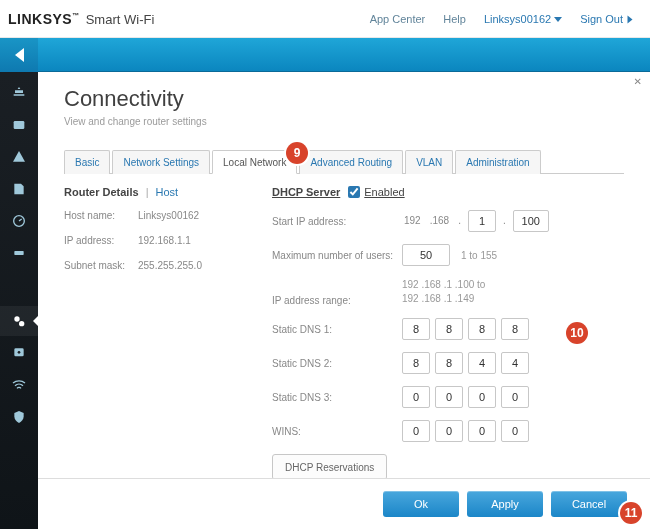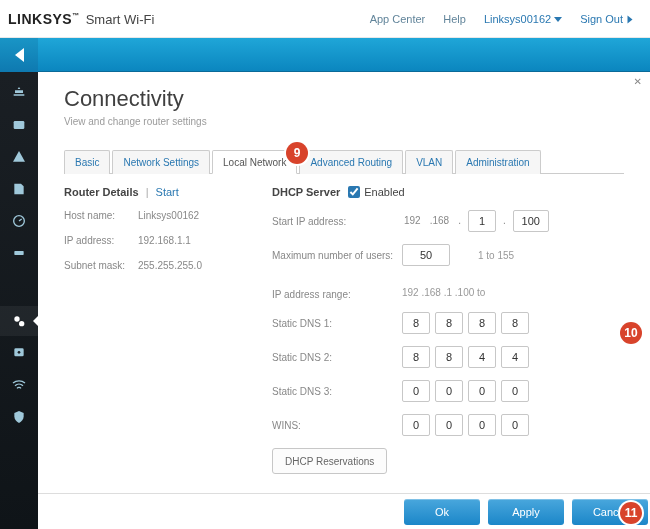--- a/index.html
+++ b/index.html
@@ -54,28 +54,28 @@
   .kv .v { color:#888; }
 
   .rrow { display:flex; align-items:center; font-size:10px; color:#888; margin-bottom: 12px; min-height:22px;}
   .rrow .rk { flex:0 0 130px; }
   .rrow .rv { flex:1; display:flex; align-items:center; gap:5px; flex-wrap:wrap;}
   .static { color:#888; padding:0 2px; line-height:22px;}
   input.txt { height:22px; border:1px solid #c7c7c7; border-radius:2px; font-size:11px; color:#333; text-align:center; padding:0 4px; background:#fff;}
   input.w28 { width:28px;}
   input.w36 { width:36px;}
   input.w48 { width:48px;}
-  .hint { font-size:10px; color:#999; margin-left:23px;}
+  .hint { font-size:10px; color:#999; margin-left:6px;}
   .chk { accent-color:#2a78b1; width:12px; height:12px; }
-  .dhcp-h { display:flex; align-items:center; gap:8px;}
+  .dhcp-h { display:flex; align-items:center; gap:8px;text-decoration:underline;}
   .range-lines { font-size:10px; color:#999; line-height:14px;}
   .btn-outline { display:inline-block; height:26px; padding:0 12px; border:1px solid #c7c7c7; border-radius:3px; background:#fcfcfc; color:#666; font-size:10px; cursor:pointer;}
 
   
-  .footer { position:absolute; left:38px; right:0; bottom:0; height:36px; border-top:1px solid #ddd; background:#fff; display:flex; align-items:center; justify-content:flex-end; gap:8px; padding:0 2px;}
+  .footer { position:absolute; left:38px; right:0; bottom:0; height:51px; border-top:1px solid #ddd; background:#fff; display:flex; align-items:center; justify-content:flex-end; gap:8px; padding:0 23px;}
   .btn-primary { height:26px; min-width:76px; padding:0 16px; border:none; border-radius:3px; color:#fff; background:linear-gradient(#49a7dd,#1b86c8); font-size:11px; cursor:pointer; box-shadow: inset 0 1px 0 rgba(255,255,255,0.3);}
 
   
   .callout { position:absolute; width:22px; height:22px; border-radius:50%; background:#d8432b; color:#fff; font-weight:bold; font-size:12px; display:flex; align-items:center; justify-content:center; z-index:50; box-shadow:0 0 0 2px #fff;}
 </style>
 </head>
 <body>
 
 <div class="page">
 
@@ -168,21 +168,21 @@
       <div class="tab">VLAN</div>
       <div class="tab">Administration</div>
     </div>
 
     <div class="content">
 
       <div class="col-left">
         <div class="sec-h">
           <span>Router Details</span>
           <span class="divider">|</span>
-          <a>Start</a>
+          <a>Host</a>
         </div>
         <div class="kv">
             <span class="k">Host name:</span>
             <span class="v">Linksys00162</span>
           </div>
         <div class="kv">
             <span class="k">IP address:</span>
             <span class="v">192.168.1.1</span>
           </div>
         <div class="kv">
@@ -217,20 +217,21 @@
           <div class="rv">
             <input class="txt w48" value="50" style="">
             <span class="hint">1 to 155</span>
           </div>
         </div>
 
         <div class="rrow" style="align-items:flex-end;">
           <div class="rk">IP address range:</div>
           <div class="rv range-lines" style="display:block;">
             <div>192 .168 .1 .100  to</div>
+            <div>192 .168 .1 .149</div>
           </div>
         </div>
 
 
         <div class="rrow">
           <div class="rk">Static DNS 1:</div>
           <div class="rv">
             <input class="txt w28" value="8" style="">
             <input class="txt w28" value="8" style="">
             <input class="txt w28" value="8" style="">
@@ -275,15 +276,15 @@
     </div>
   </div>
 
   <div class="footer">
     <button class="btn-primary">Ok</button>
     <button class="btn-primary">Apply</button>
     <button class="btn-primary">Cancel</button>
   </div>
 
   <div class="callout" style="left:286px; top:142px;">9</div>
-  <div class="callout" style="left:620px; top:322px;">10</div>
+  <div class="callout" style="left:566px; top:322px;">10</div>
   <div class="callout" style="left:620px; top:502px;">11</div>
 </div>
 
 </body></html>

